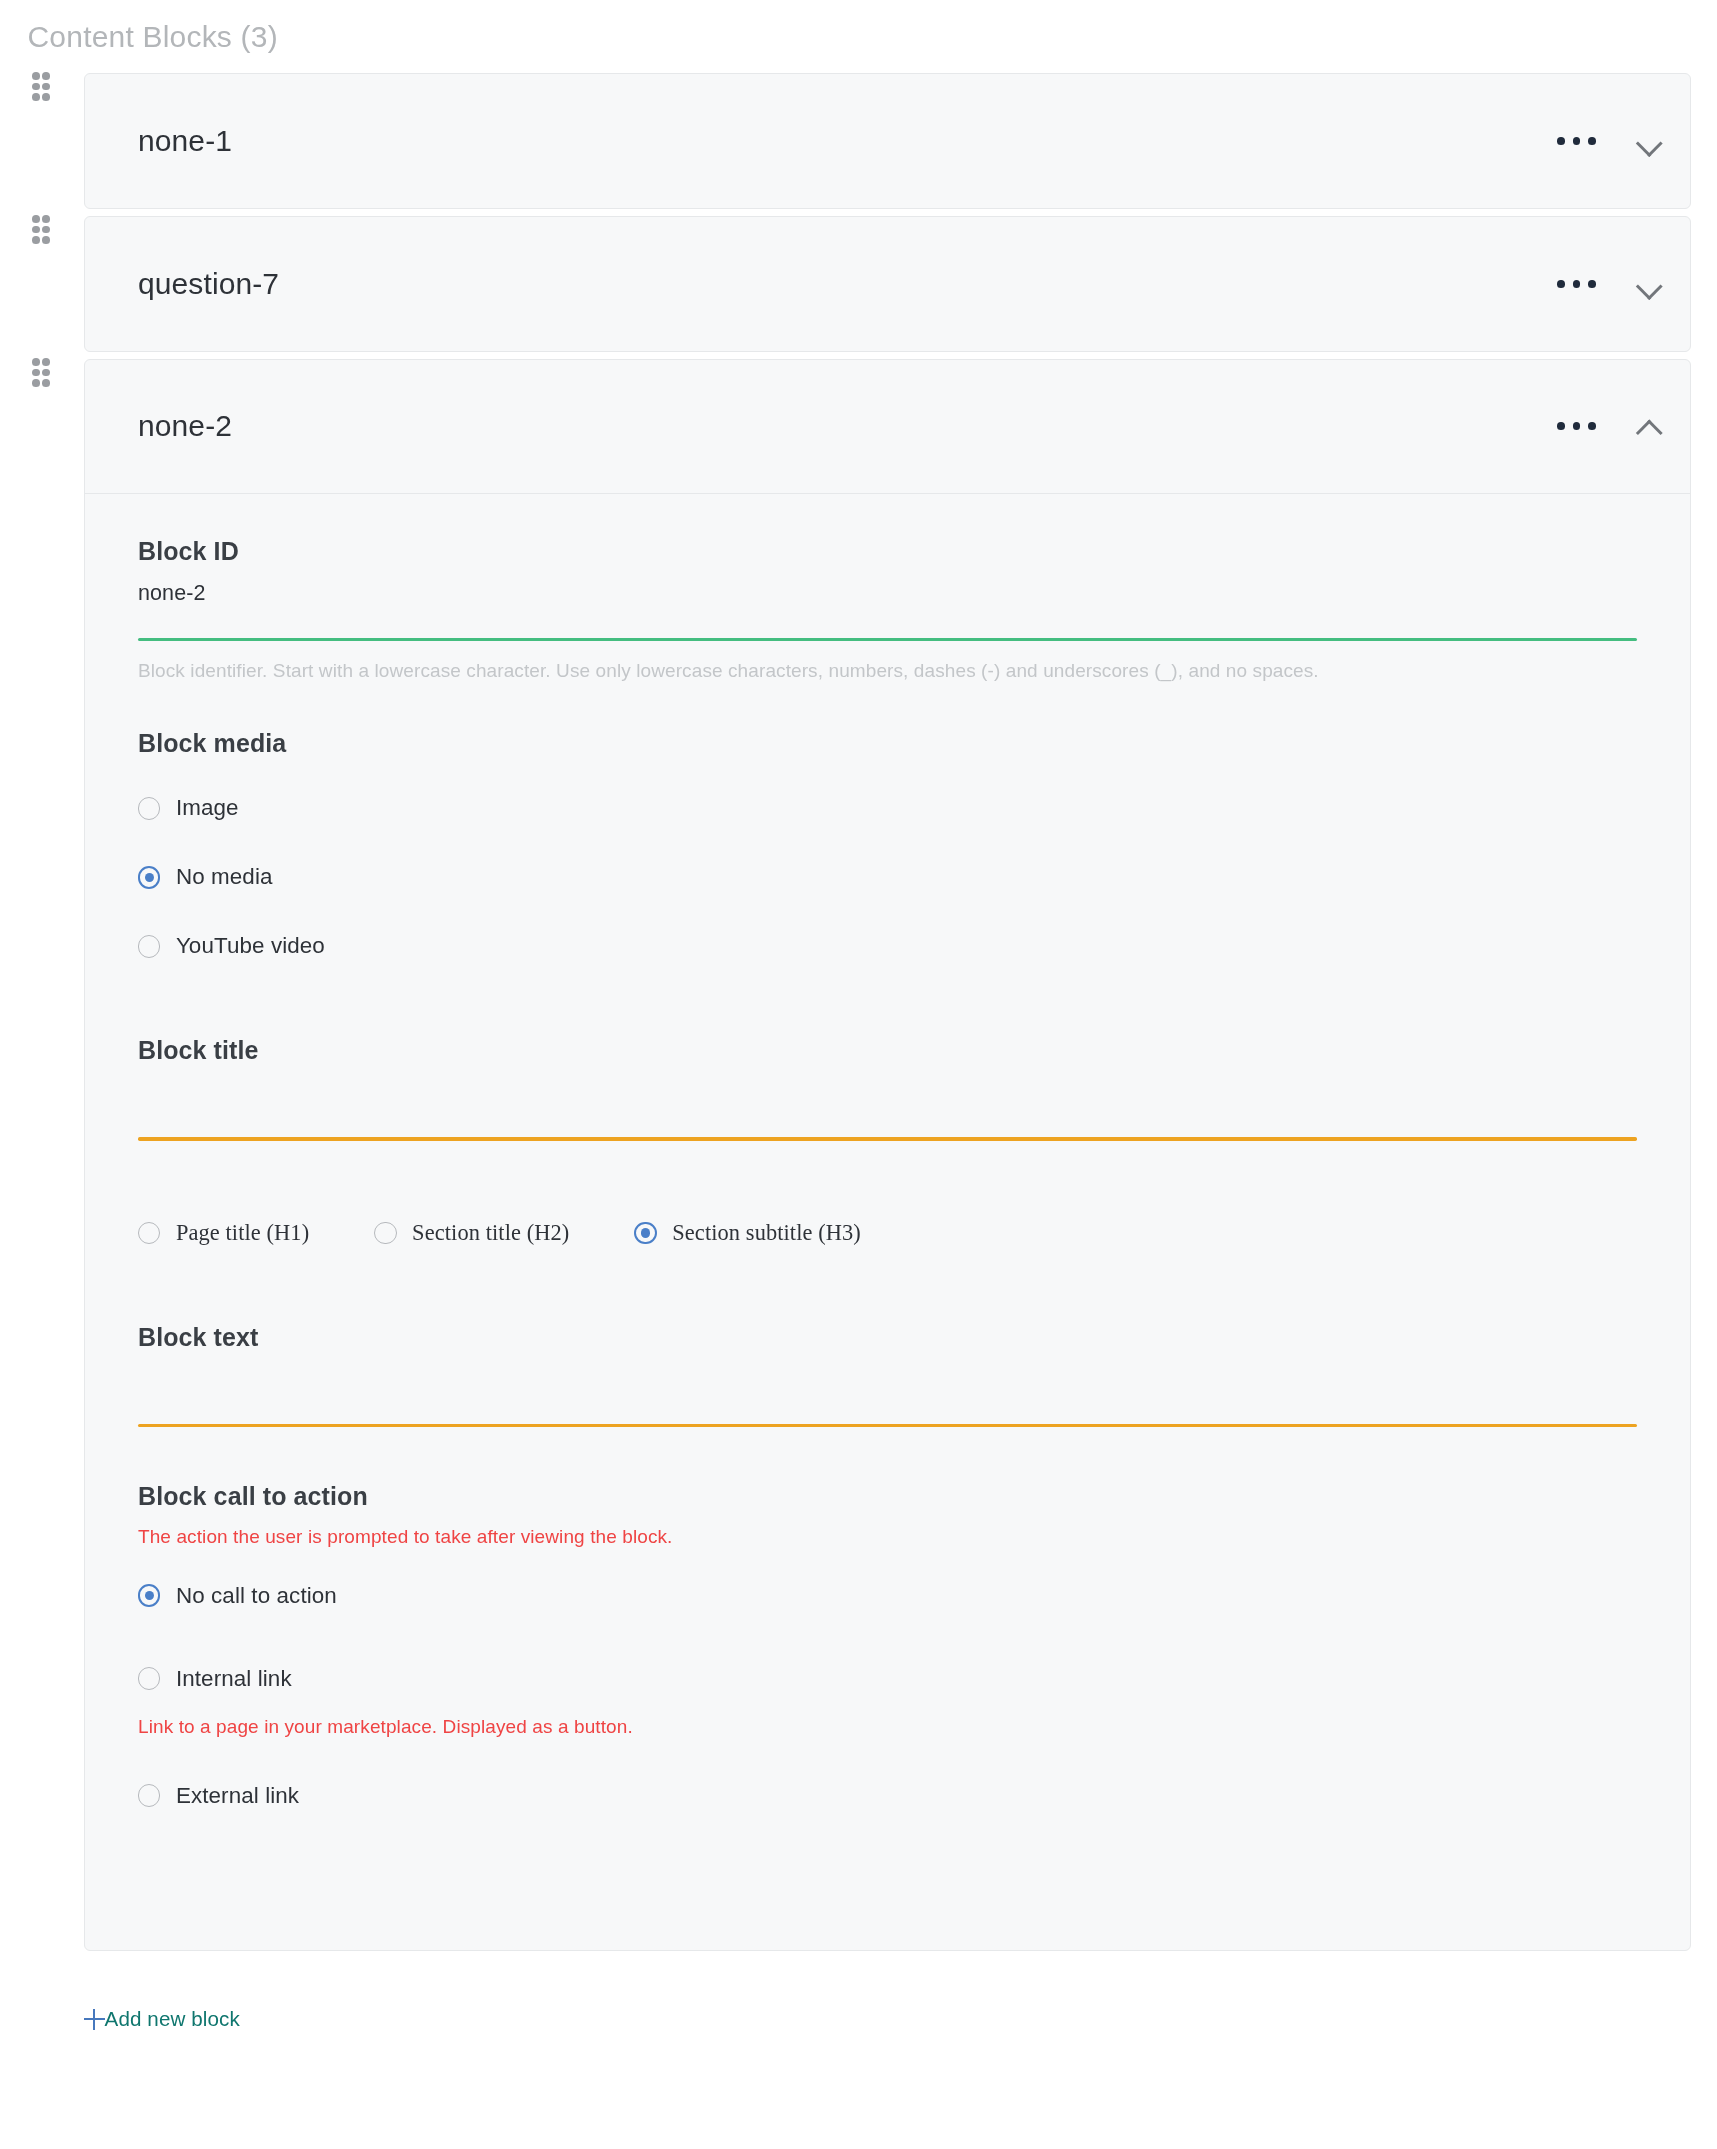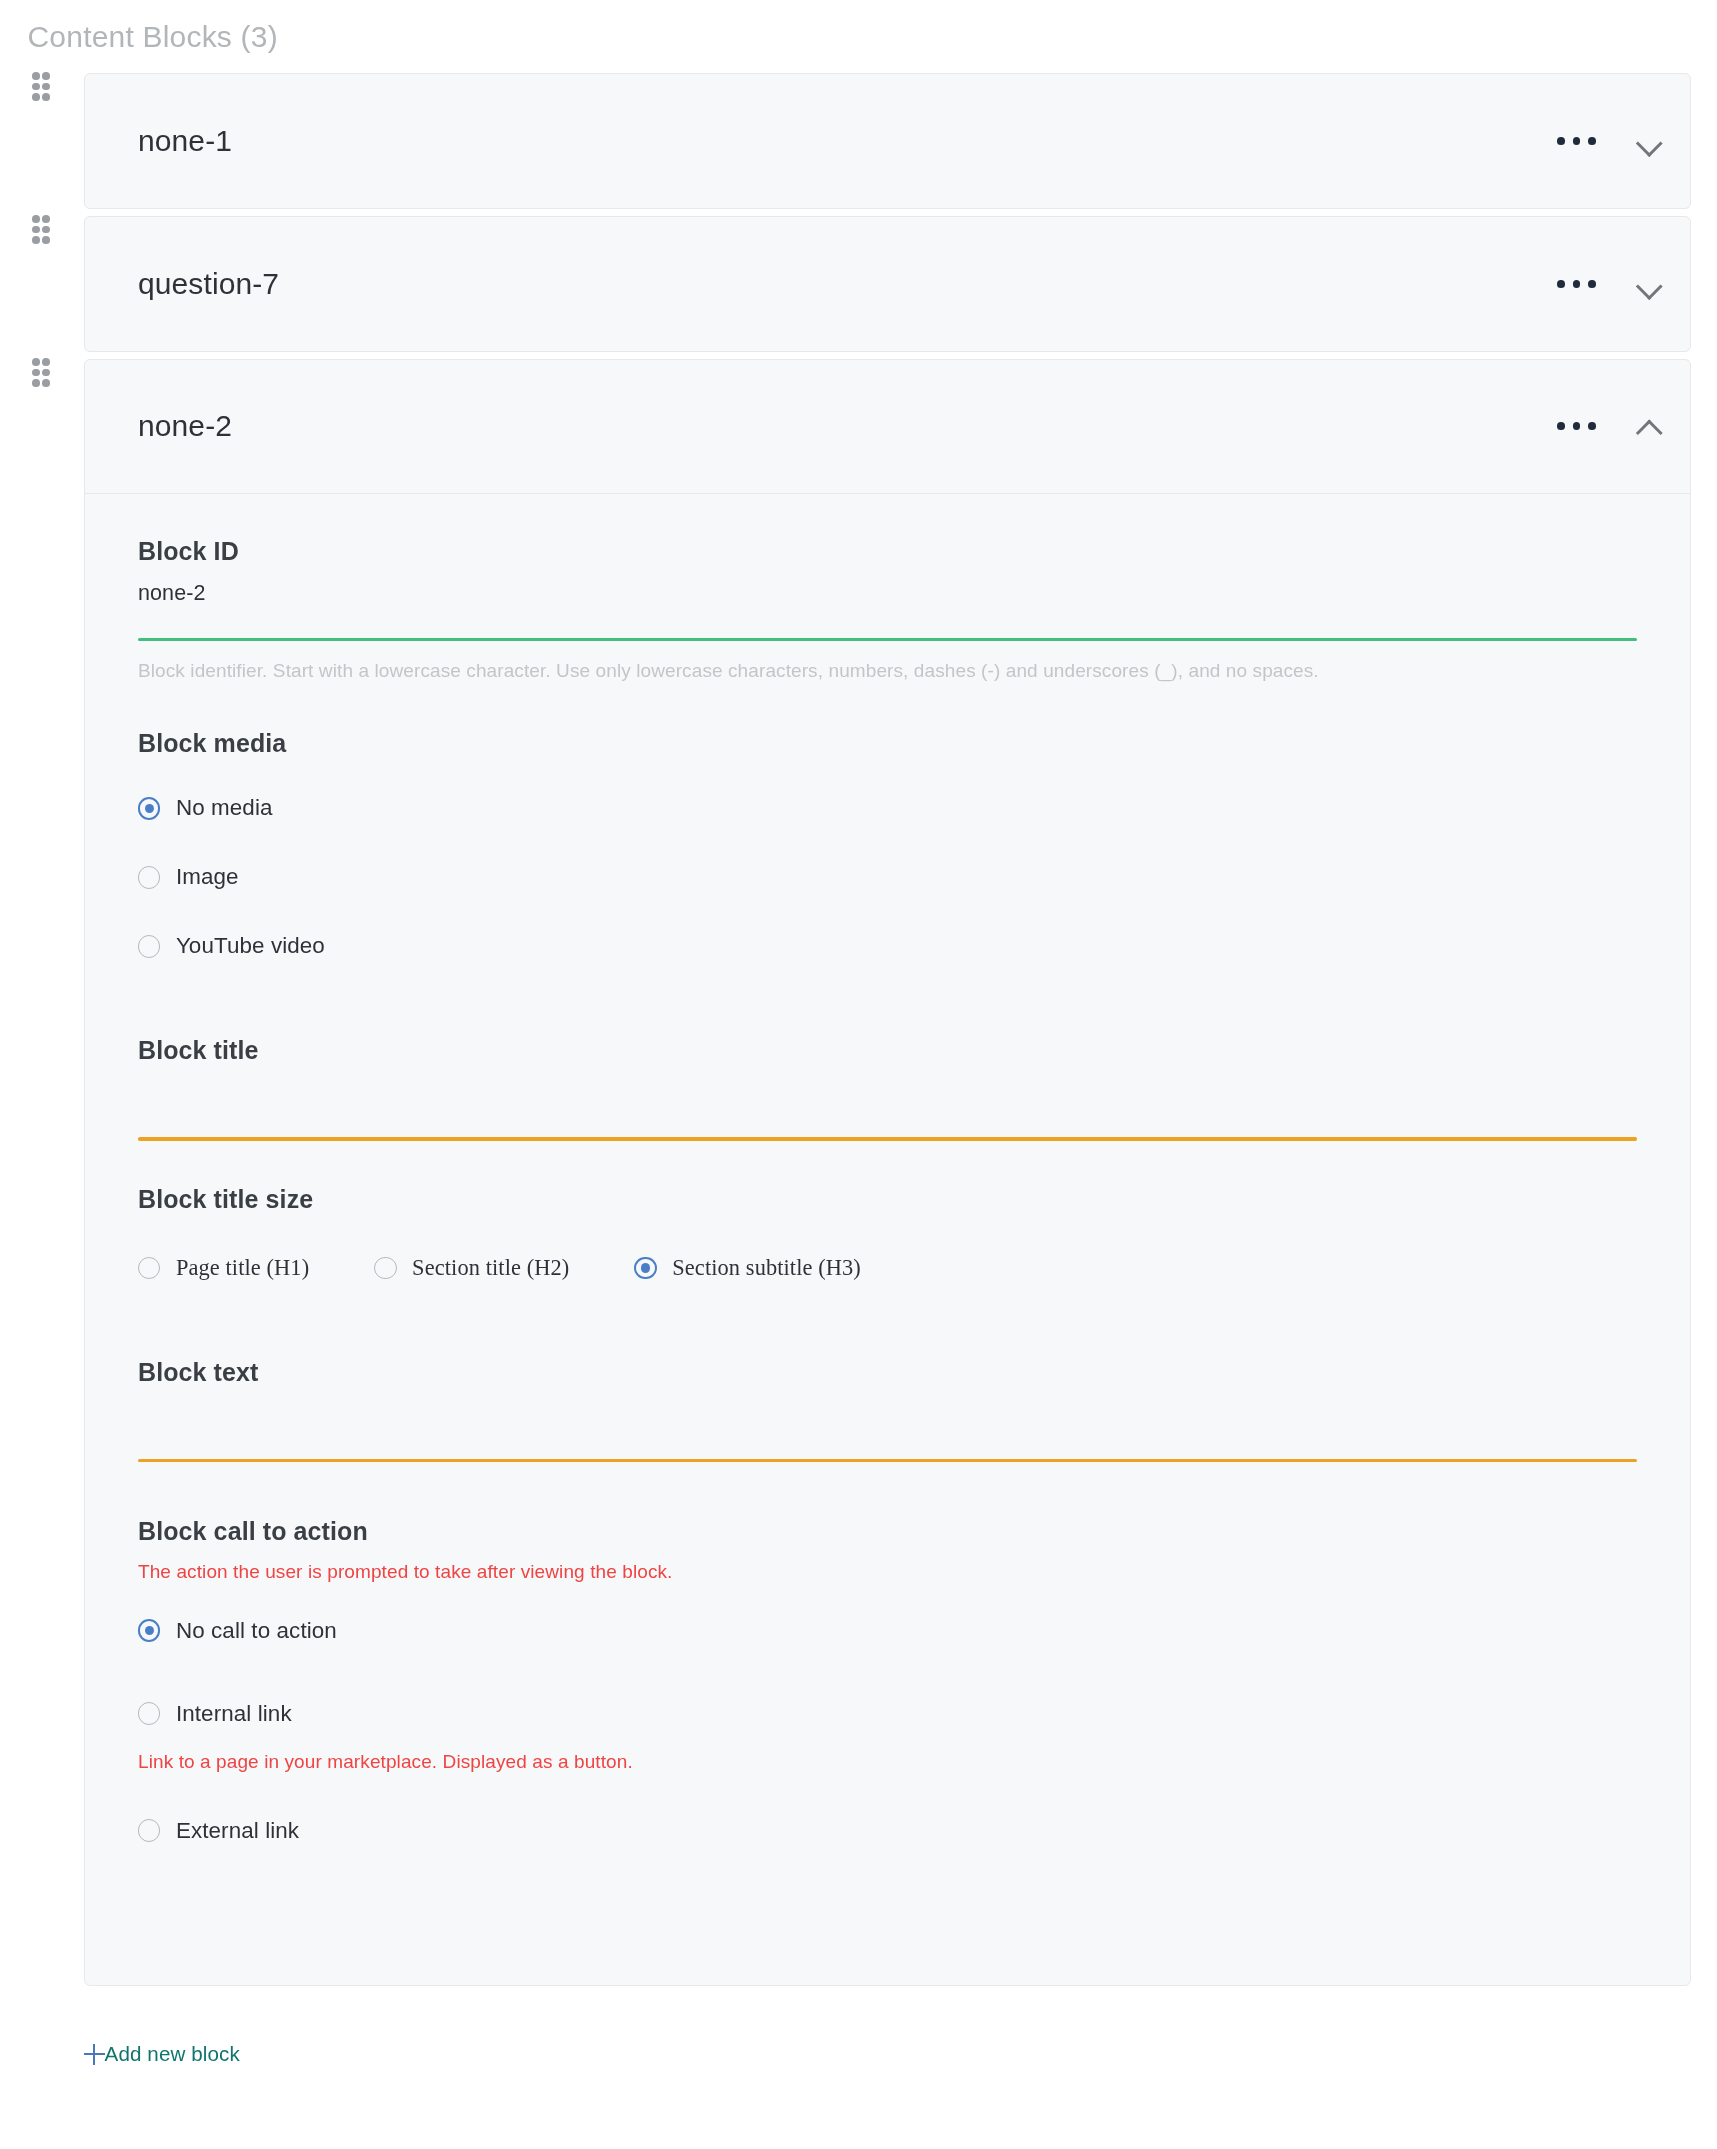--- a/index.html
+++ b/index.html
@@ -356,46 +356,45 @@
           <div class="underline green"></div>
           <div class="helper">Block identifier. Start with a lowercase character. Use only lowercase characters, numbers, dashes (-) and underscores (_), and no spaces.</div>
         </div>
 
         <div class="gap-48"></div>
 
         <div class="field-group">
           <div class="field-label">Block media</div>
           <div class="radio-list">
             <div class="radio-row">
+              <span class="radio-mark"></span>
+              <span class="radio-label">Image</span>
+            </div>
+            <div class="radio-row">
               <span class="radio-mark on"></span>
               <span class="radio-label">No media</span>
-            </div>
-            <div class="radio-row">
-              <span class="radio-mark"></span>
-              <span class="radio-label">Image</span>
             </div>
             <div class="radio-row">
               <span class="radio-mark"></span>
               <span class="radio-label">YouTube video</span>
             </div>
           </div>
         </div>
 
         <div class="gap-72"></div>
 
         <div class="field-group">
           <div class="field-label">Block title</div>
           <div class="field-value">&nbsp;</div>
           <div class="underline amber"></div>
         </div>
 
         <div class="gap-48"></div>
 
         <div class="field-group">
-          <div class="field-label">Block title size</div>
           <div class="radio-inline">
             <div class="radio-row">
               <span class="radio-mark"></span>
               <span class="radio-label">Page title (H1)</span>
             </div>
             <div class="radio-row">
               <span class="radio-mark"></span>
               <span class="radio-label">Section title (H2)</span>
             </div>
             <div class="radio-row">

